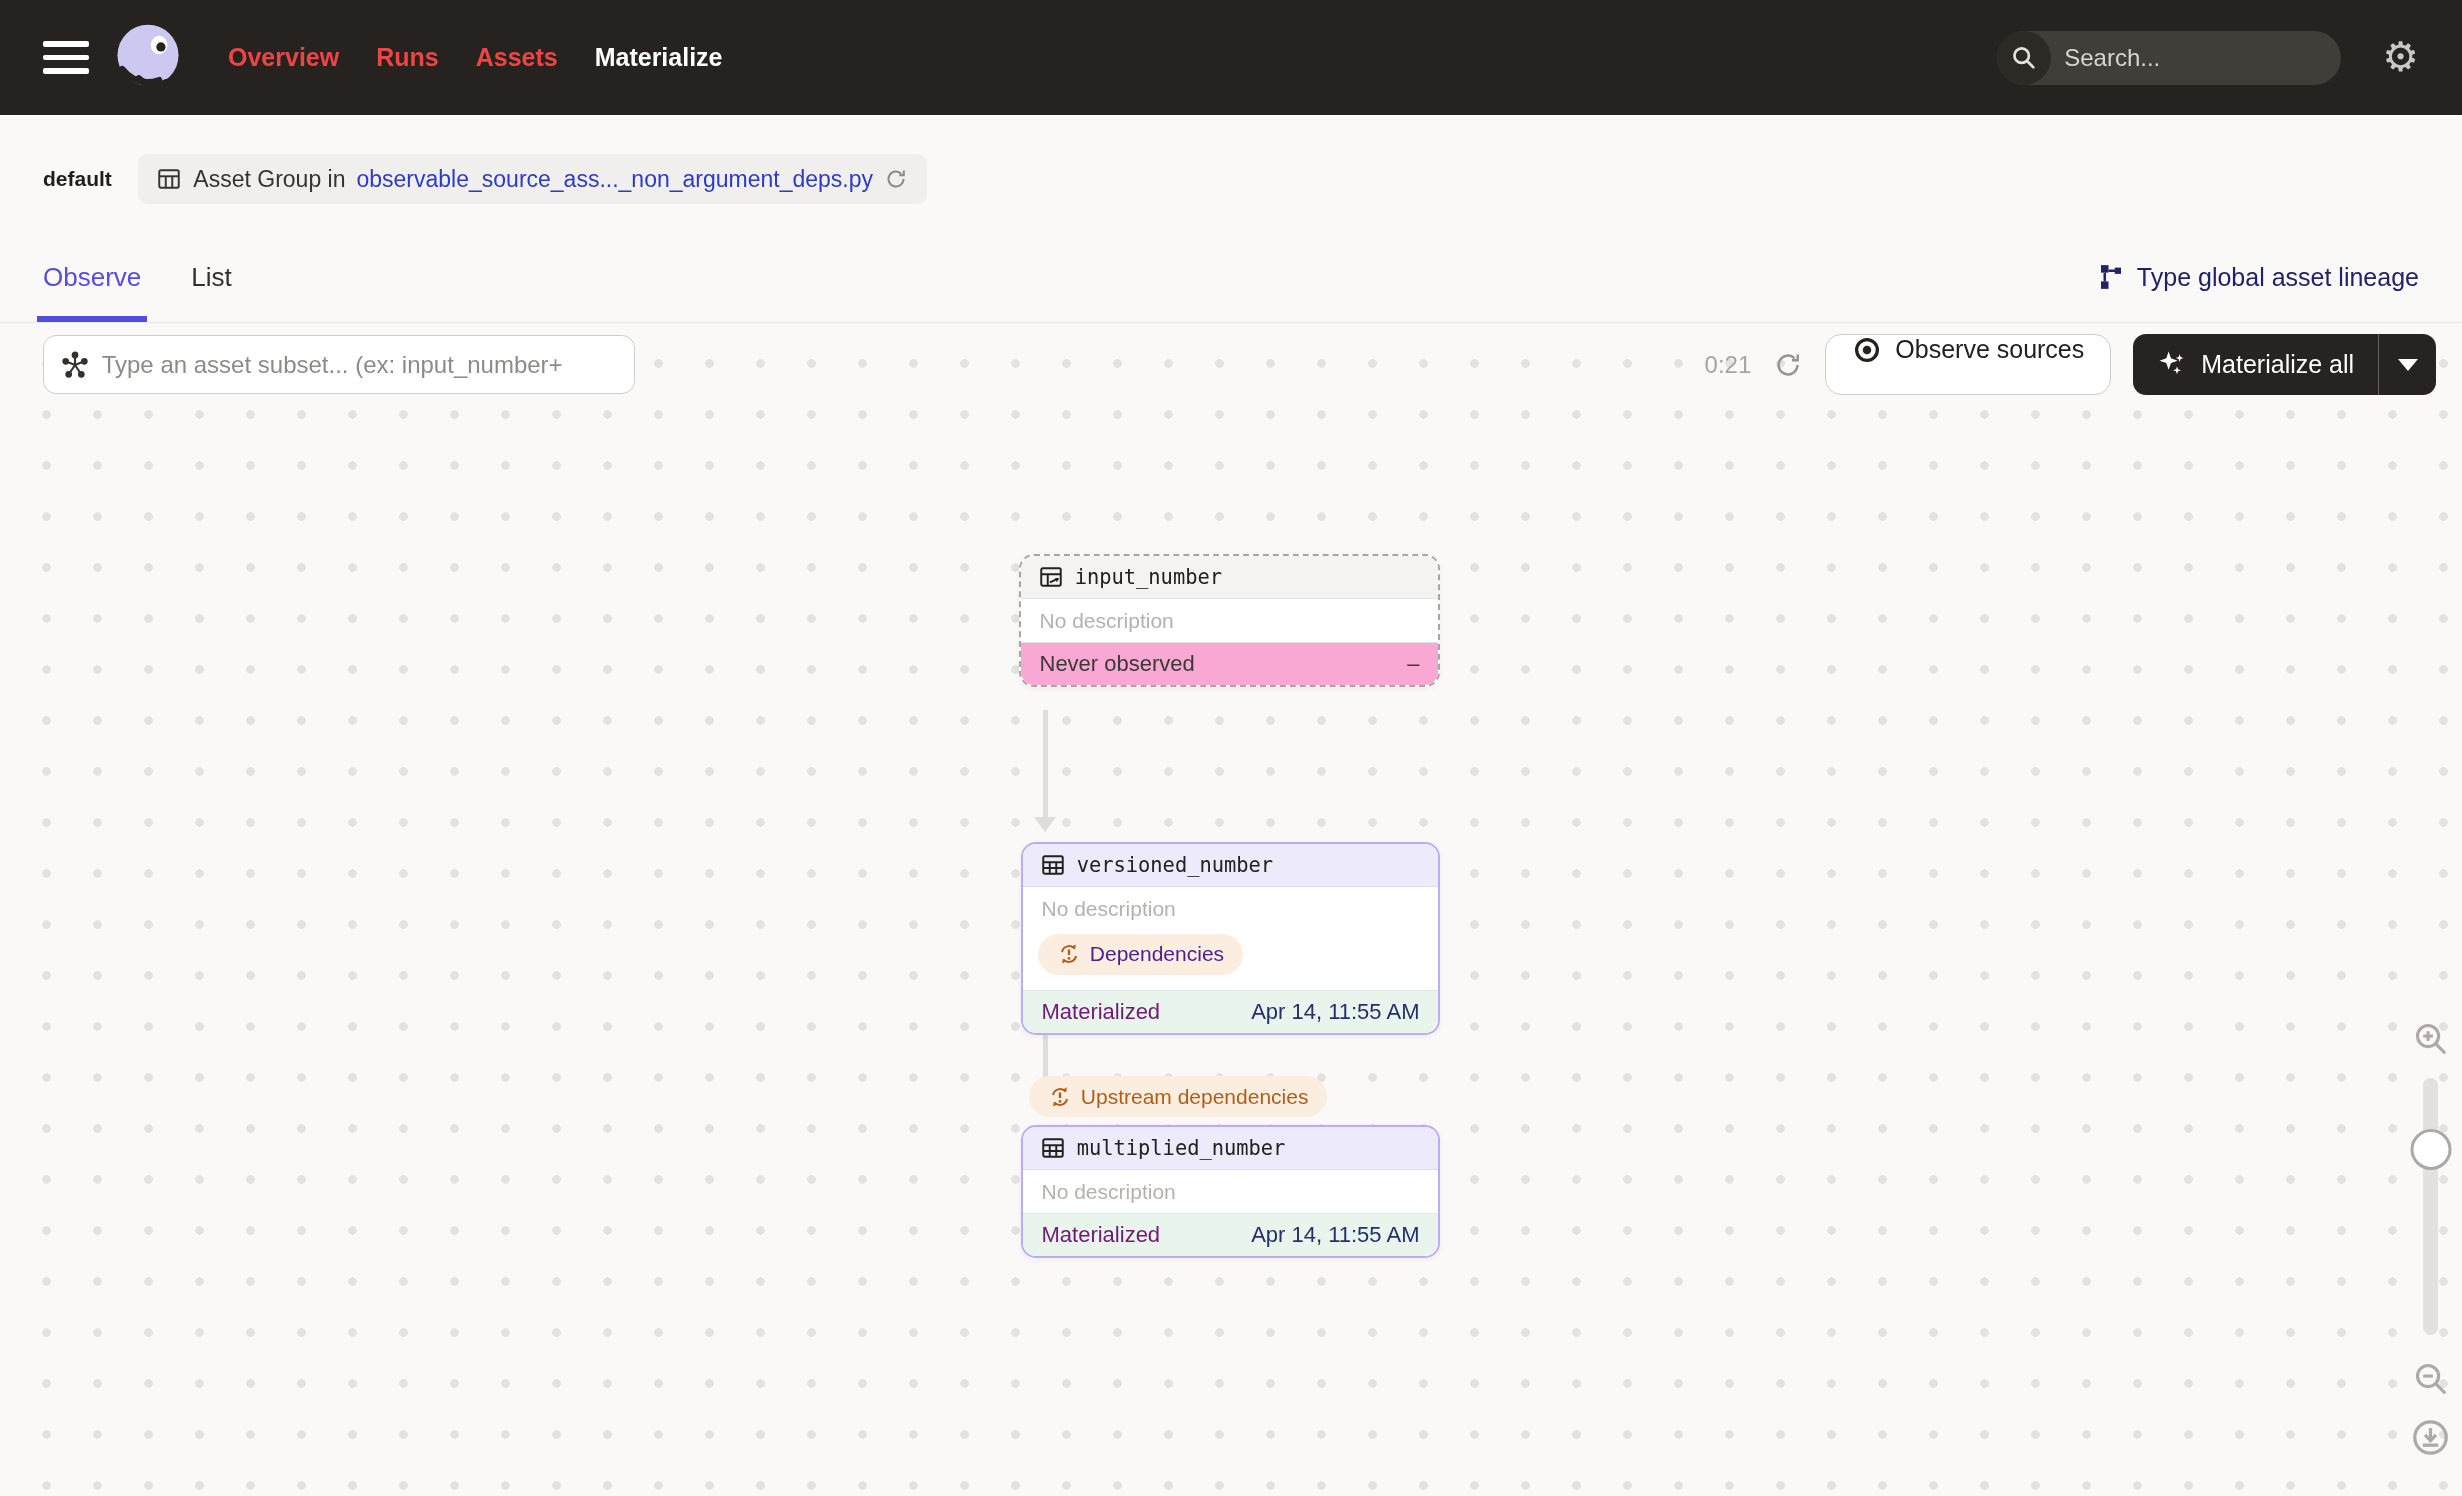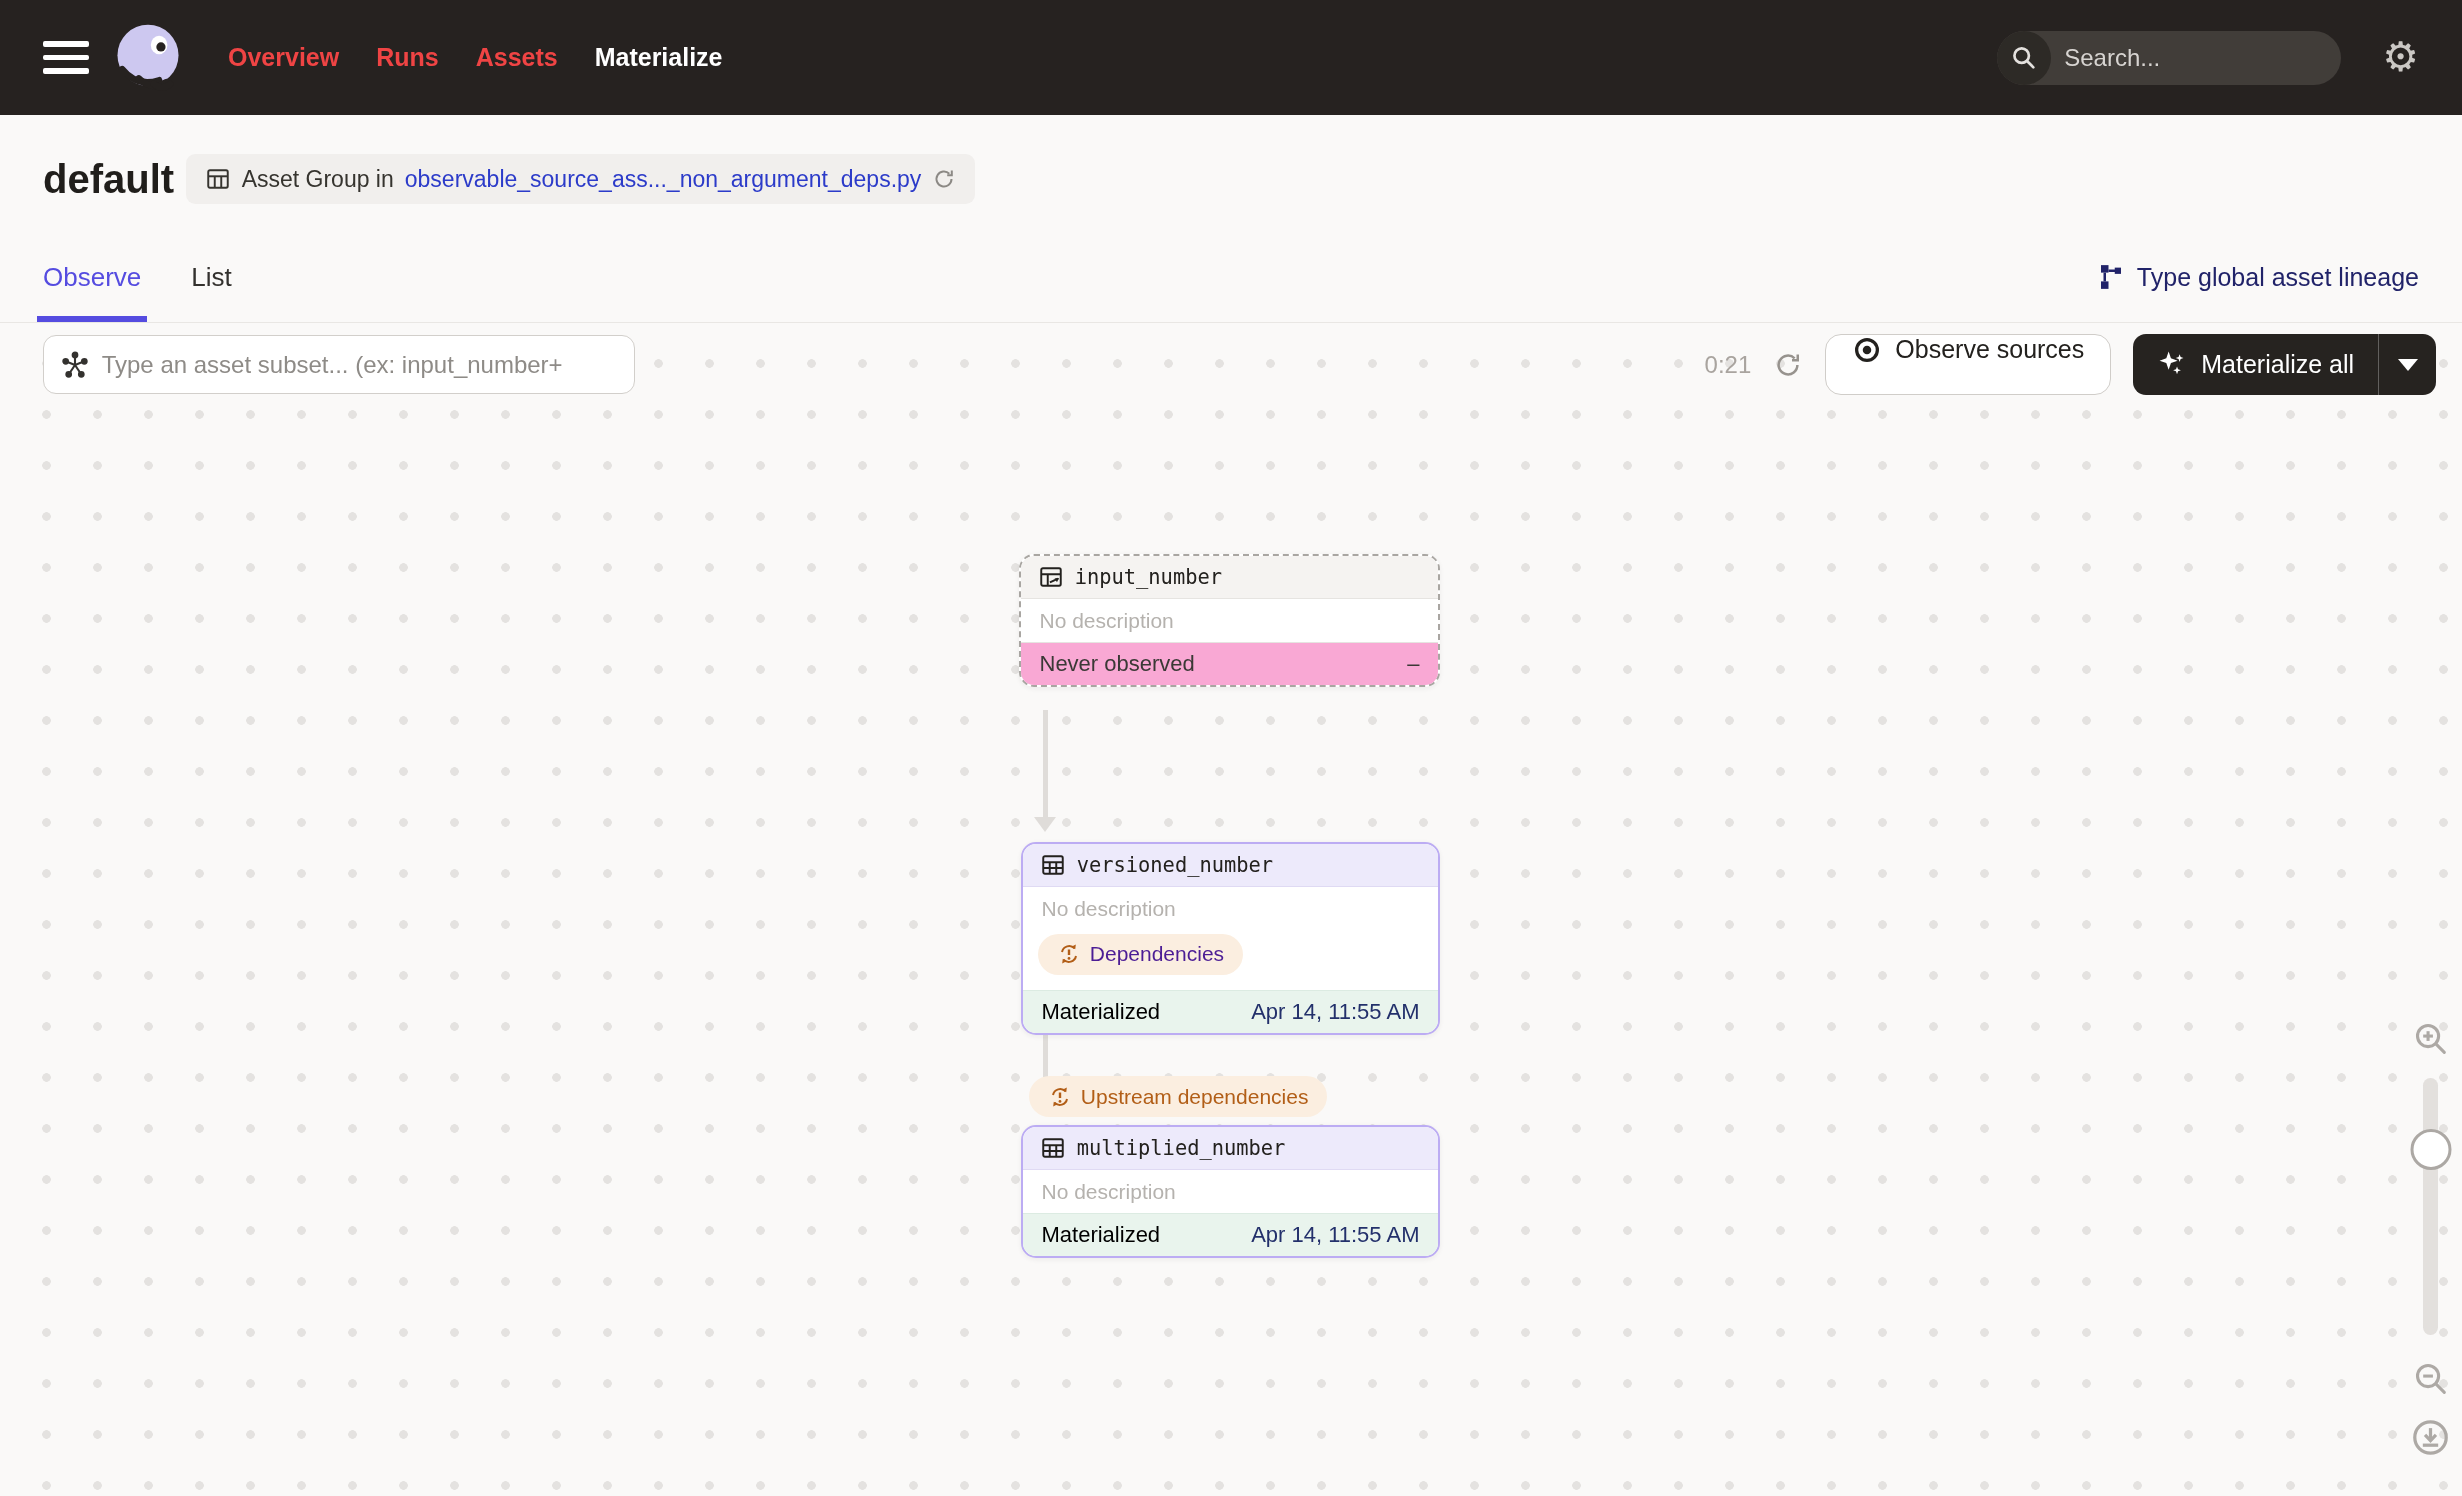--- a/index.html
+++ b/index.html
@@ -17,21 +17,21 @@
   .nav-item.active { color:#FFFFFF; font-weight:700; }
   .topnav-right { margin-left:auto; display:flex; align-items:center; gap:41px; }
   .searchbox { display:flex; align-items:center; width:344px; height:54px; background:#413D39; border-radius:27px; overflow:hidden; }
   .search-circle { width:54px; height:54px; border-radius:50%; background:#2D2A26; display:flex; align-items:center; justify-content:center; flex:0 0 auto; }
   .searchbox input { flex:1; background:transparent; border:none; outline:none; color:#E9E7E4; font-size:24px; padding:0 13px; font-family:"Liberation Sans", sans-serif; }
   .searchbox input::placeholder { color:#D7D4D1; opacity:1; }
   .gear { font-size:41px; color:#CBC8C4; line-height:1; cursor:pointer; font-family:"DejaVu Sans", sans-serif; }
 
   
   .page-header { height:117px; display:flex; align-items:center; padding:11px 43px 0 43px; }
-  .page-title { font-size:40px; font-weight:700; color:#201E1B; margin-right:12px; }
+  .page-title { font-size:21px; font-weight:700; color:#201E1B; margin-right:26px; }
   .group-badge { display:flex; align-items:center; gap:11px; background:#F1EFED; border-radius:9.3px; height:50px; padding:0 18.5px; font-size:23px; color:#36342F; }
   .group-badge .link { color:#2C3BC9; cursor:pointer; }
   .badge-refresh { color:#8C8985; display:flex; }
   .reload-btn { margin-left:auto; display:flex; align-items:center; gap:12px; height:59px; padding:0 26px; border:0.9px solid #D0CDC9; border-radius:13px; background:#FFFFFF; font-size:25px; color:#24221F; cursor:pointer; }
 
   
   .tabs-row { height:91px; padding:0 43px; display:flex; align-items:center; justify-content:space-between; border-bottom:0.9px solid #E9E7E4; position:relative; }
   .tabs { display:flex; gap:50px; height:100%; }
   .tab { display:flex; align-items:center; font-size:26px; font-weight:500; color:#33312E; position:relative; cursor:pointer; }
   .tab.active { color:#554CE0; }
@@ -66,21 +66,21 @@
   .node-header { height:43px; display:flex; align-items:center; gap:11px; padding:0 16.7px; font-family:"DejaVu Sans Mono", monospace; font-size:20.4px; color:#23211E; }
   .asset-node.source .node-header { background:#F5F3F1; border-bottom:0.9px solid #E6E4E1; }
   .asset-node.materialized .node-header { background:#EDEAFB; border-bottom:0.9px solid #DFDAF3; }
   .node-desc { height:43px; display:flex; align-items:center; padding:0 18.5px; font-size:21px; color:#B5B2AE; }
   .node-tag-row { padding:3.7px 15px 15px 15px; }
   .dep-tag { display:inline-flex; align-items:center; gap:9.3px; height:41px; padding:0 18.5px; border-radius:20.4px; background:#FBEEE0; color:#4c1d95; font-size:21px; cursor:pointer; }
   .node-status { height:43px; display:flex; align-items:center; justify-content:space-between; padding:0 18.5px; font-size:22px; border-top:0.9px solid #E6E4E1; }
   .node-status.never { background:#f9a8d4; color:#3B3936;text-align:center; }
   .node-status.never .status-value { color:#3B3936; }
   .node-status.ok { background:#E9F4ED; border-top:0.9px solid #DCEBE2; }
-  .node-status.ok .status-label { color:#000000; }
+  .node-status.ok .status-label { color:#701a75; }
   .node-status.ok .status-value { color:#23306B; }
 
   .edge-line { position:absolute; width:4.6px; background:#DFDCD9; }
   .edge-arrowhead { position:absolute; width:0; height:0; border-left:11px solid transparent; border-right:11px solid transparent; border-top:15.7px solid #DFDCD9; }
   .edge-tag { position:absolute; display:inline-flex; align-items:center; gap:9.3px; height:41px; padding:0 18.5px; border-radius:20.4px; background:#FBEEE0; color:#B25E17; font-size:21px; cursor:pointer; }
 
   
   .zoom-controls { position:absolute; right:11px; top:696px; width:41px; display:flex; flex-direction:column; align-items:center; }
   .zoom-icon { color:#ADA9A5; cursor:pointer; display:flex; }
   .zoom-slider { position:relative; width:15px; height:257px; margin:20.4px 0; background:#E3E0DD; border-radius:7.4px; cursor:pointer; }

